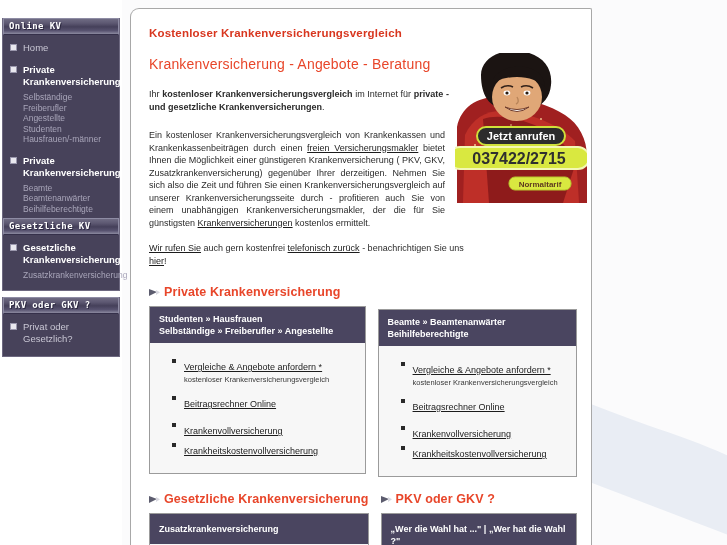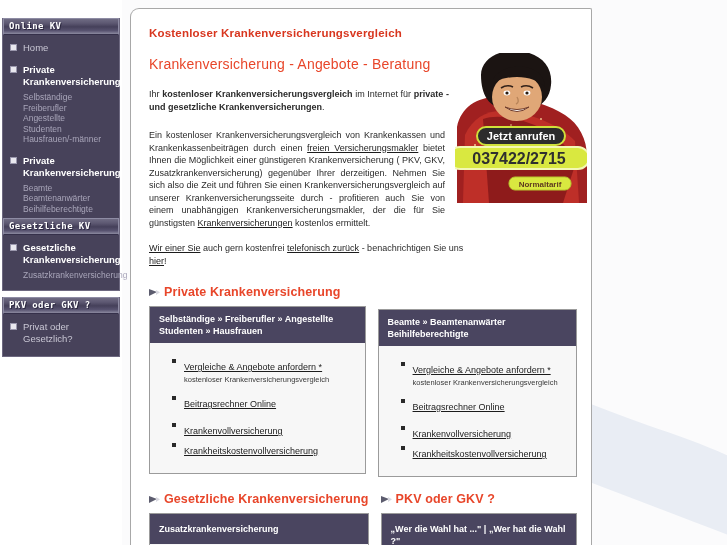--- a/index.html
+++ b/index.html
@@ -374,36 +374,36 @@
 
       <div class="para" style="width:300px;">
         <span>Ihr </span><b>kostenloser Krankenversicherungsvergleich</b><span> im Internet für </span><b>private - und gesetzliche Krankenversicherungen</b><span>.</span>
       </div>
 
       <div class="para">
         <span>Ein kostenloser Krankenversicherungsvergleich von Krankenkassen und Krankenkassenbeiträgen durch einen </span><a class="lnk">freien Versicherungsmakler</a><span> bietet Ihnen die Möglichkeit einer günstigeren Krankenversicherung ( PKV, GKV, Zusatzkrankenversicherung) gegenüber Ihrer derzeitigen. Nehmen Sie sich also die Zeit und führen Sie einen Krankenversicherungsvergleich auf unserer Krankenversicherungsseite durch - profitieren auch Sie von einem unabhängigen Krankenversicherungsmakler, der die für Sie günstigsten </span><a class="lnk">Krankenversicherungen</a><span> kostenlos ermittelt.</span>
       </div>
 
       <div class="para2">
-        <a class="lnk">Wir einer Sie</a><span> auch gern kostenfrei </span><a class="lnk">telefonisch zurück</a><span> - benachrichtigen Sie uns </span><a class="lnk">hier</a><span>!</span>
+        <a class="lnk">Wir rufen Sie</a><span> auch gern kostenfrei </span><a class="lnk">telefonisch zurück</a><span> - benachrichtigen Sie uns </span><a class="lnk">hier</a><span>!</span>
       </div>
 
       <div class="sec-row">
         <div class="sec-col-left">
           <div class="sec-title">
             <svg class="arrow" viewBox="0 0 11 9">
               <path d="M0 1 L8 4 L0 8 Z" fill="#5c5c6e"></path>
               <path d="M7 2 L11 4.2 L7 7 Z" fill="#d8d8e0"></path>
             </svg>
             <span>Private Krankenversicherung</span>
           </div>
           <div class="card">
             <div class="card-head">
+              <div>Studenten » Hausfrauen</div>
               <div>Selbständige » Freiberufler » Angestellte</div>
-              <div>Studenten » Hausfrauen</div>
             </div>
             <div class="card-body">
               <ul class="bullets">
                 <li><span class="sq"></span>
                   <a class="blink">Vergleiche &amp; Angebote anfordern *</a>
                   <span class="bsub">kostenloser Krankenversicherungsvergleich</span></li>
                 <li><span class="sq"></span>
                   <a class="blink">Beitragsrechner Online</a></li>
                 <li class="tight"><span class="sq"></span>
                   <a class="blink">Krankenvollversicherung</a></li>

